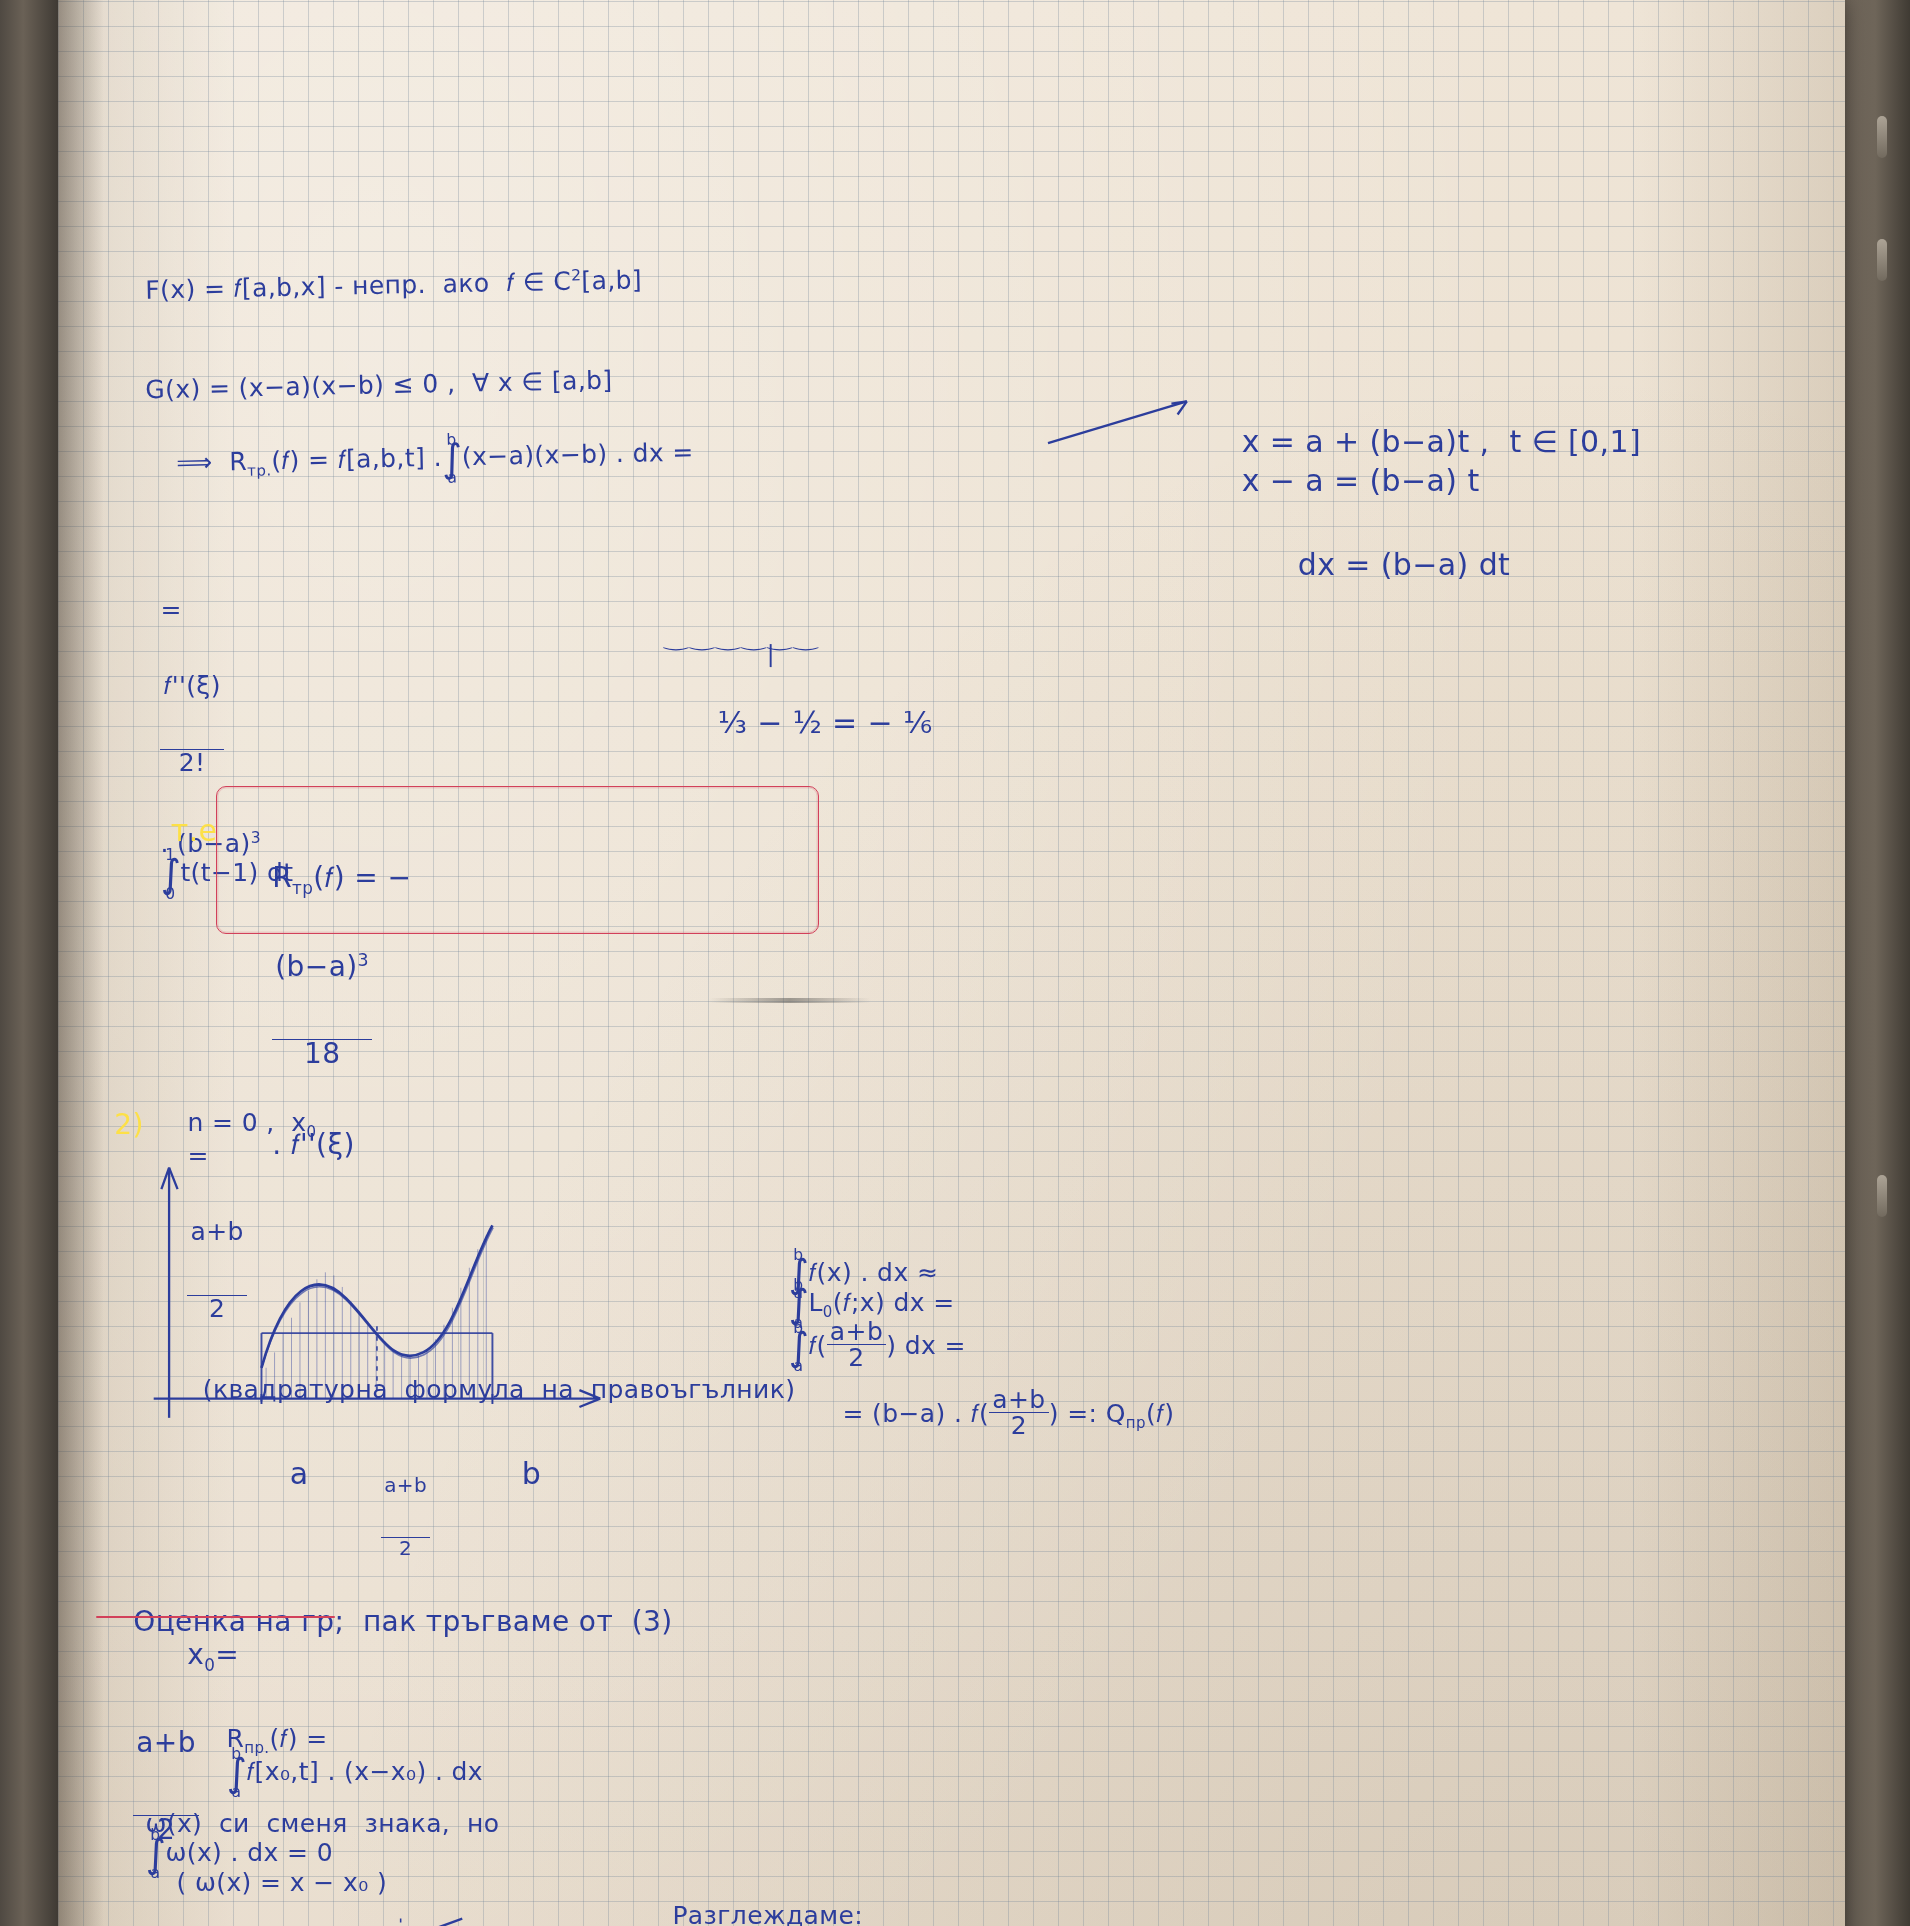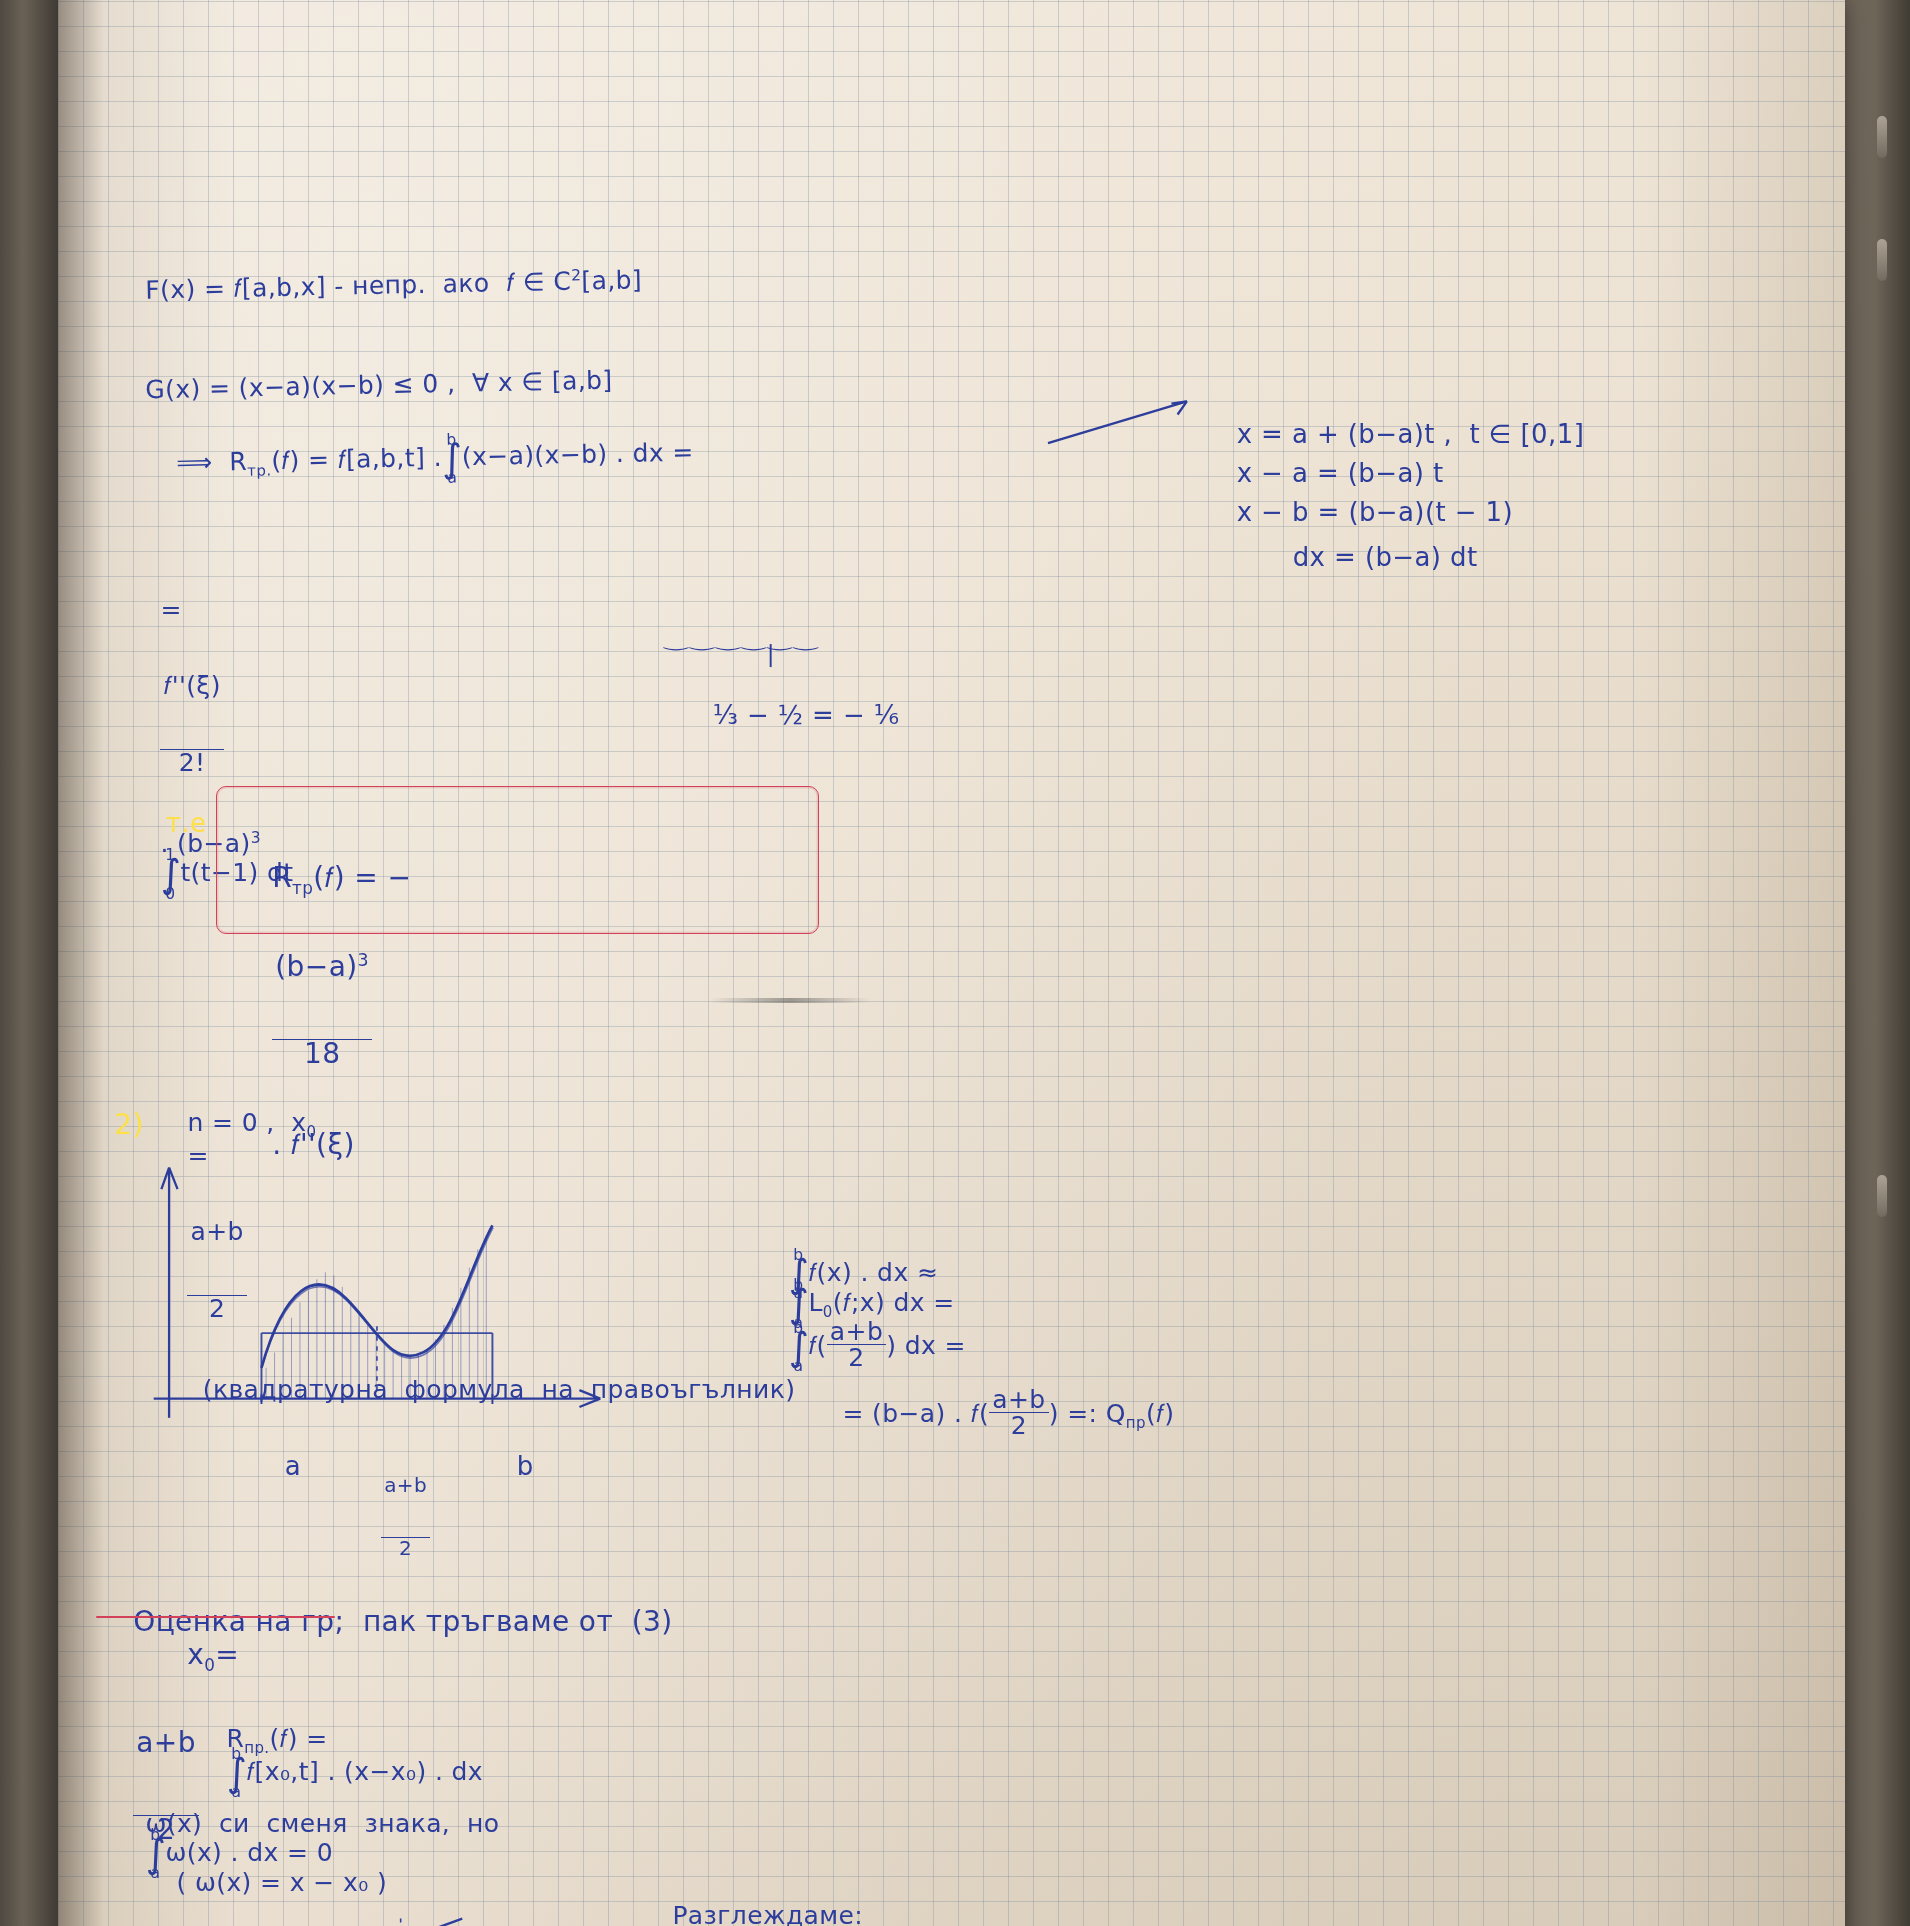--- a/index.html
+++ b/index.html
@@ -96,21 +96,21 @@
   .hw {
     position: absolute;
     font-family: "DejaVu Sans", sans-serif;
     color: #2f3f9e;
     white-space: pre;
     letter-spacing: 0.4px;
   }
   .ink   { color: #2c3d9c; }
   .red   { color: #fde047; }
   .s52 { font-size: 20px; }
-  .s58 { font-size: 26px; }
+  .s58 { font-size: 30px; }
   .s64 { font-size: 25px; }
   .s72 { font-size: 28px; }
 
   .slant { transform: rotate(-1.2deg); transform-origin: left center; }
 
   
   .frac {
     display: inline-block;
     text-align: center;
     vertical-align: middle;
@@ -207,23 +207,20 @@
   <svg class="draw" style="left:1048px; top:389px; width:162px; height:58px;" viewBox="0 0 420 150" width="162" height="58">
     <path d="M0,140 L360,32" stroke="#2c3d9c" stroke-width="6" fill="none"></path>
     <path d="M360,32 L320,38 M360,32 L336,66" stroke="#2c3d9c" stroke-width="6" fill="none"></path>
   </svg>
 
   <div class="hw ink s58" style="left:1202px; top:389px;">
     <span>x = a + (b−a)t ,  t ∈ [0,1]</span>
   </div>
   <div class="hw ink s58" style="left:1202px; top:428px;">
     <span>x − a = (b−a) t</span>
-  </div>
-  <div class="hw ink s58" style="left:1202px; top:467px;">
-    <span>x − b = (b−a)(t − 1)</span>
   </div>
   <div class="hw ink s58" style="left:1258px; top:512px;">
     <span>dx = (b−a) dt</span>
   </div>
 
   <div class="hw ink s64" style="left:127px; top:566px;">
     <span>=</span>
     <span class="frac">
       <span class="num">𝑓''(ξ)</span>
       <span class="den">2!</span>

